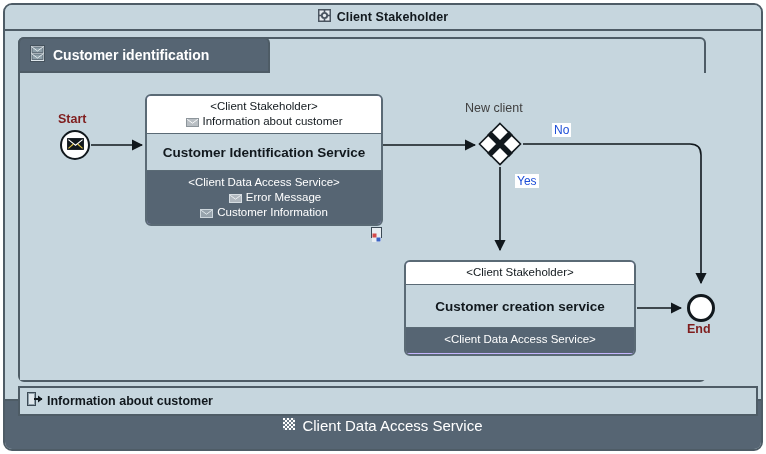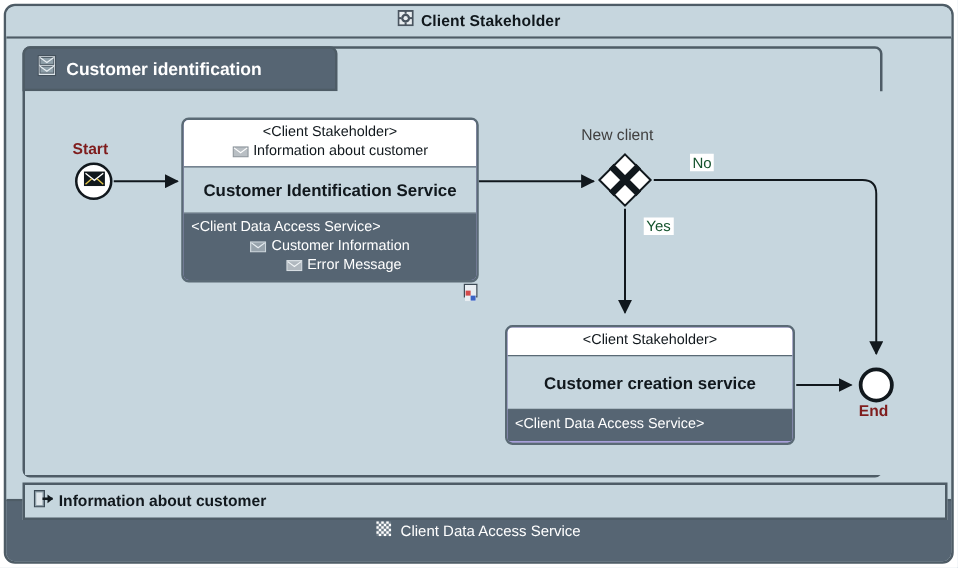--- a/index.html
+++ b/index.html
@@ -62,21 +62,21 @@
     box-sizing: border-box;
     background: #566573;
     border-top: 2px solid #4e5c66;
     border-radius: 0 0 7px 7px;
     display: flex;
     align-items: center;
     justify-content: center;
     gap: 7px;
   }
   .pool-footer-label {
-    font-size: 12px;
+    font-size: 15px;
     color: #ffffff;
   }
 
   
   .subprocess {
     position: absolute;
     left: 13px;
     top: 32px;
     width: 688px;
     height: 345px;
@@ -195,21 +195,21 @@
     font-weight: normal;
     color: #404040;
     white-space: nowrap;
   }
 
   
   .flow-label {
     position: absolute;
     background: #ffffff;
     font-size: 12px;
-    color: #14532d;
+    color: #1d4ed8;
     padding: 0px 2px;
     line-height: 14px;
     white-space: nowrap;
   }
   .label-no  { left: 552px; top: 123px; }
   .label-yes { left: 515px; top: 174px; }
 
   
   .task {
     position: absolute;
@@ -233,20 +233,21 @@
     border-bottom: 1.5px solid #5a6a75;
     text-align: center;
     display: flex;
     align-items: center;
     justify-content: center;
   }
   .task-a .task-mid { height: 36px; }
   .task-b .task-mid { height: 42px; }
   .task-bot {
     background: #566573;
+    text-align: center;
     padding: 4px 6px 6px 6px;
     flex: 1 1 auto;
   }
 
   .task-stereotype {
     font-size: 11.5px;
     color: #11181d;
     line-height: 15px;
     white-space: nowrap;
   }
@@ -441,38 +442,38 @@
           </svg>
         </span>
         <span class="txt">Information about customer</span>
       </div>
     </div>
     <div class="task-mid">
       <span class="task-title">Customer Identification Service</span>
     </div>
     <div class="task-bot">
       <div class="task-stereotype-light">&lt;Client Data Access Service&gt;</div>
+      <div class="task-msg-row indent-1">
+        <span class="icon-env">
+          <svg width="13" height="9" viewBox="0 0 13 9">
+            <rect x="0.5" y="0.5" width="12" height="8" fill="#b0b8bf" stroke="#d6dde2"></rect>
+            <path d="M1.2 1.3 L6.5 5.2 L11.8 1.3" fill="none" stroke="#f0f4f6" stroke-width="0.9"></path>
+          </svg>
+        </span>
+        <span class="txt-light">Error Message</span>
+      </div>
       <div class="task-msg-row">
         <span class="icon-env">
           <svg width="13" height="9" viewBox="0 0 13 9">
             <rect x="0.5" y="0.5" width="12" height="8" fill="#97a3ac" stroke="#cdd6dc"></rect>
             <path d="M1.2 1.3 L6.5 5.2 L11.8 1.3" fill="none" stroke="#e8eef2" stroke-width="0.9"></path>
           </svg>
         </span>
         <span class="txt-light">Customer Information</span>
       </div>
-      <div class="task-msg-row indent-1">
-        <span class="icon-env">
-          <svg width="13" height="9" viewBox="0 0 13 9">
-            <rect x="0.5" y="0.5" width="12" height="8" fill="#b0b8bf" stroke="#d6dde2"></rect>
-            <path d="M1.2 1.3 L6.5 5.2 L11.8 1.3" fill="none" stroke="#f0f4f6" stroke-width="0.9"></path>
-          </svg>
-        </span>
-        <span class="txt-light">Error Message</span>
-      </div>
     </div>
   </div>
 
   <div class="task-marker">
     <svg width="9" height="9" viewBox="0 0 9 9">
       <rect x="0" y="0" width="9" height="9" fill="#e8eef2"></rect>
       <rect x="0.5" y="0.5" width="4" height="4" fill="#d34a4a"></rect>
       <rect x="4.5" y="4.5" width="4" height="4" fill="#3b63c4"></rect>
     </svg>
   </div>

